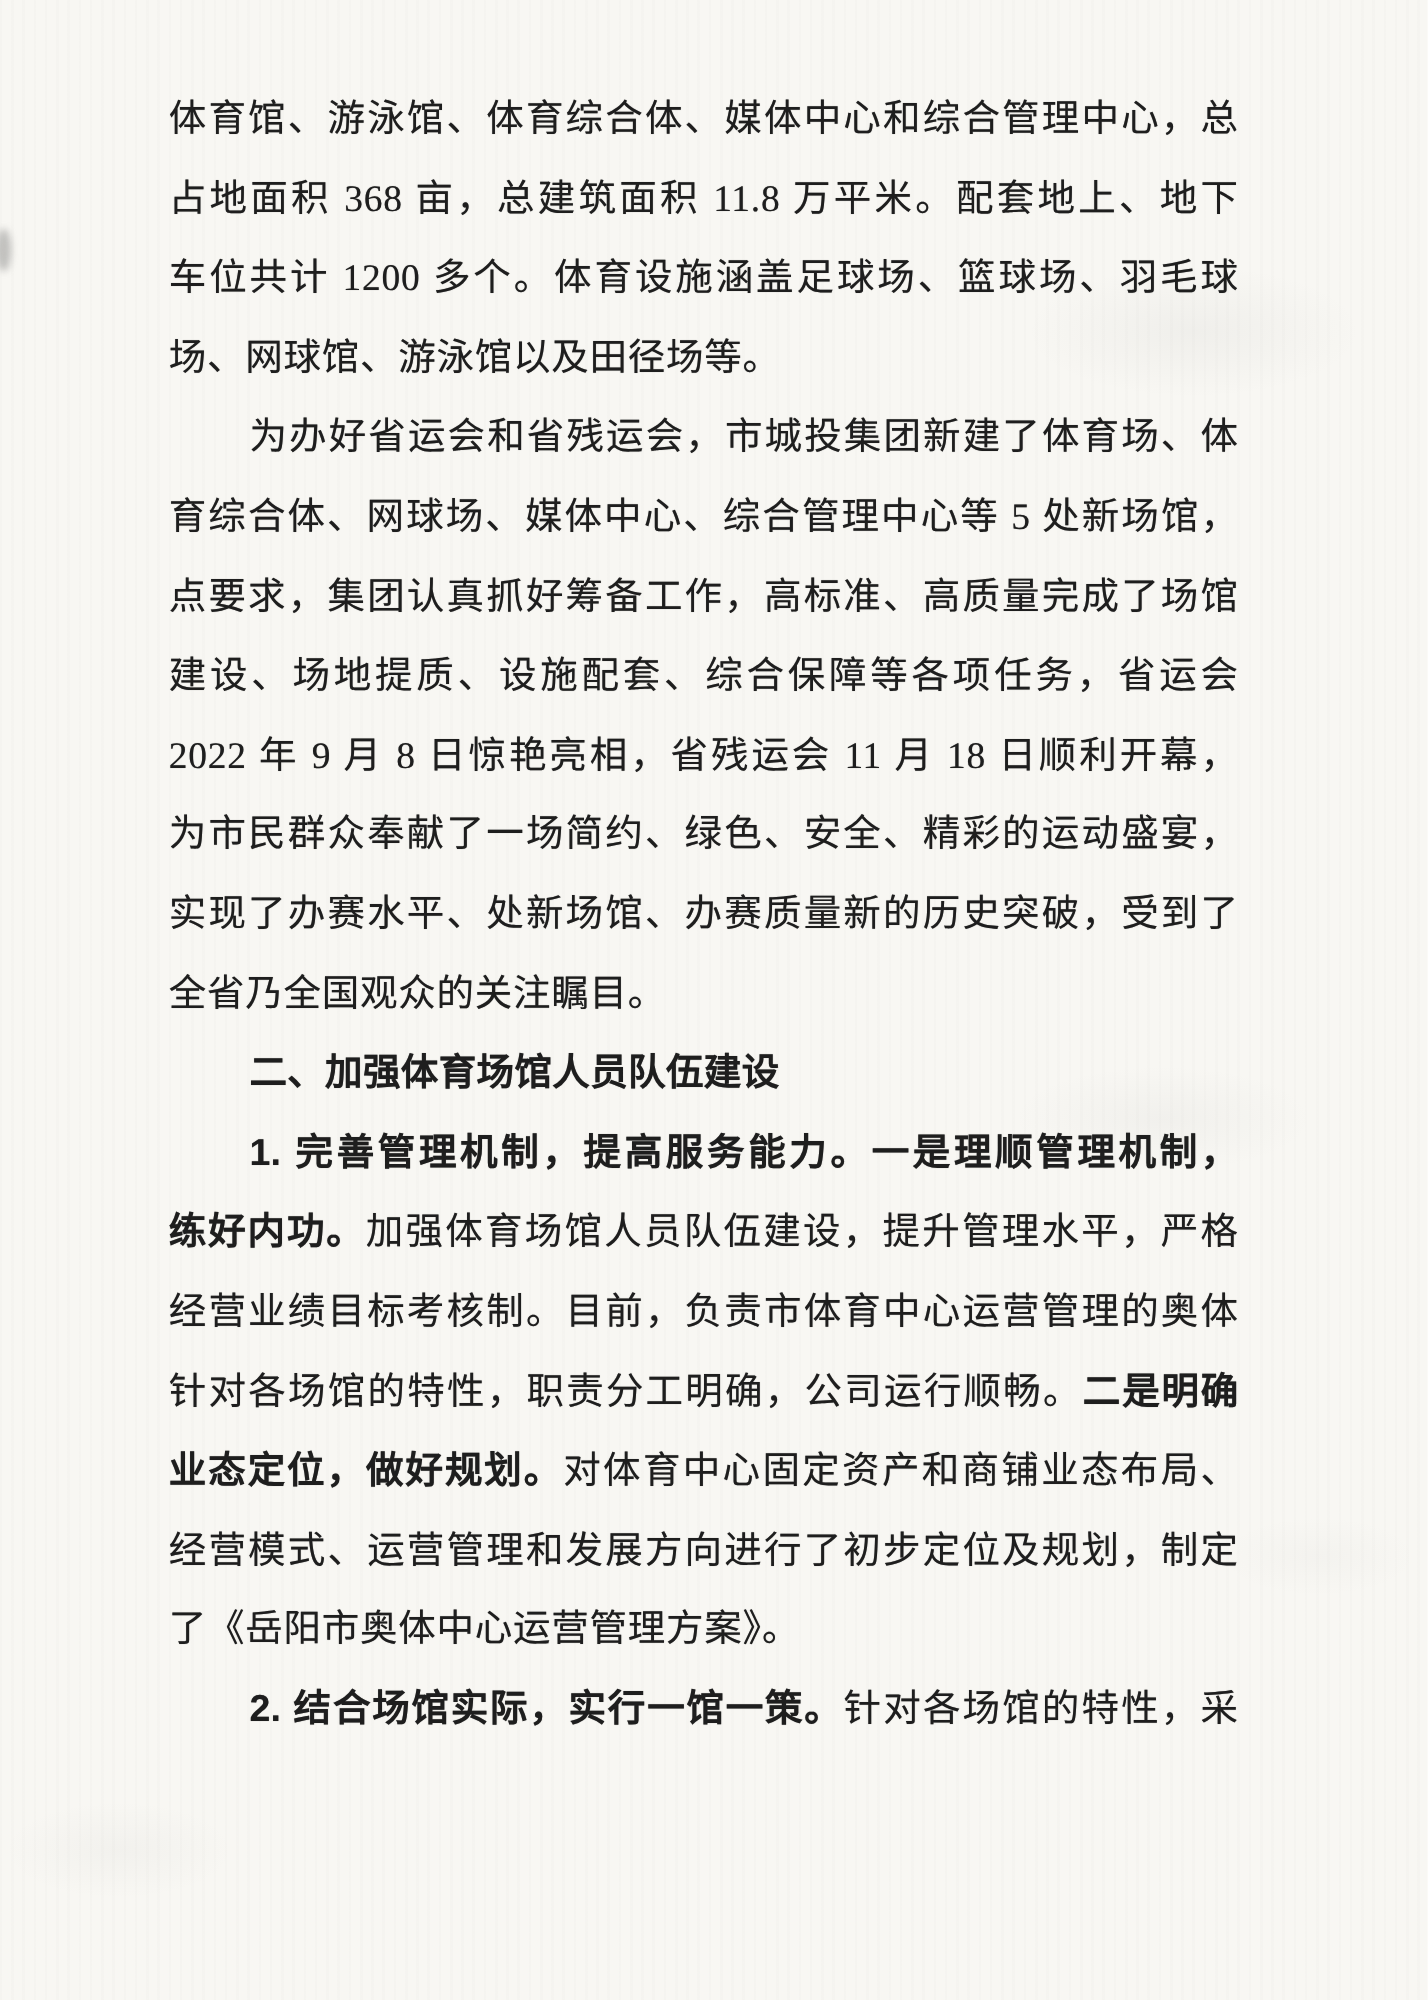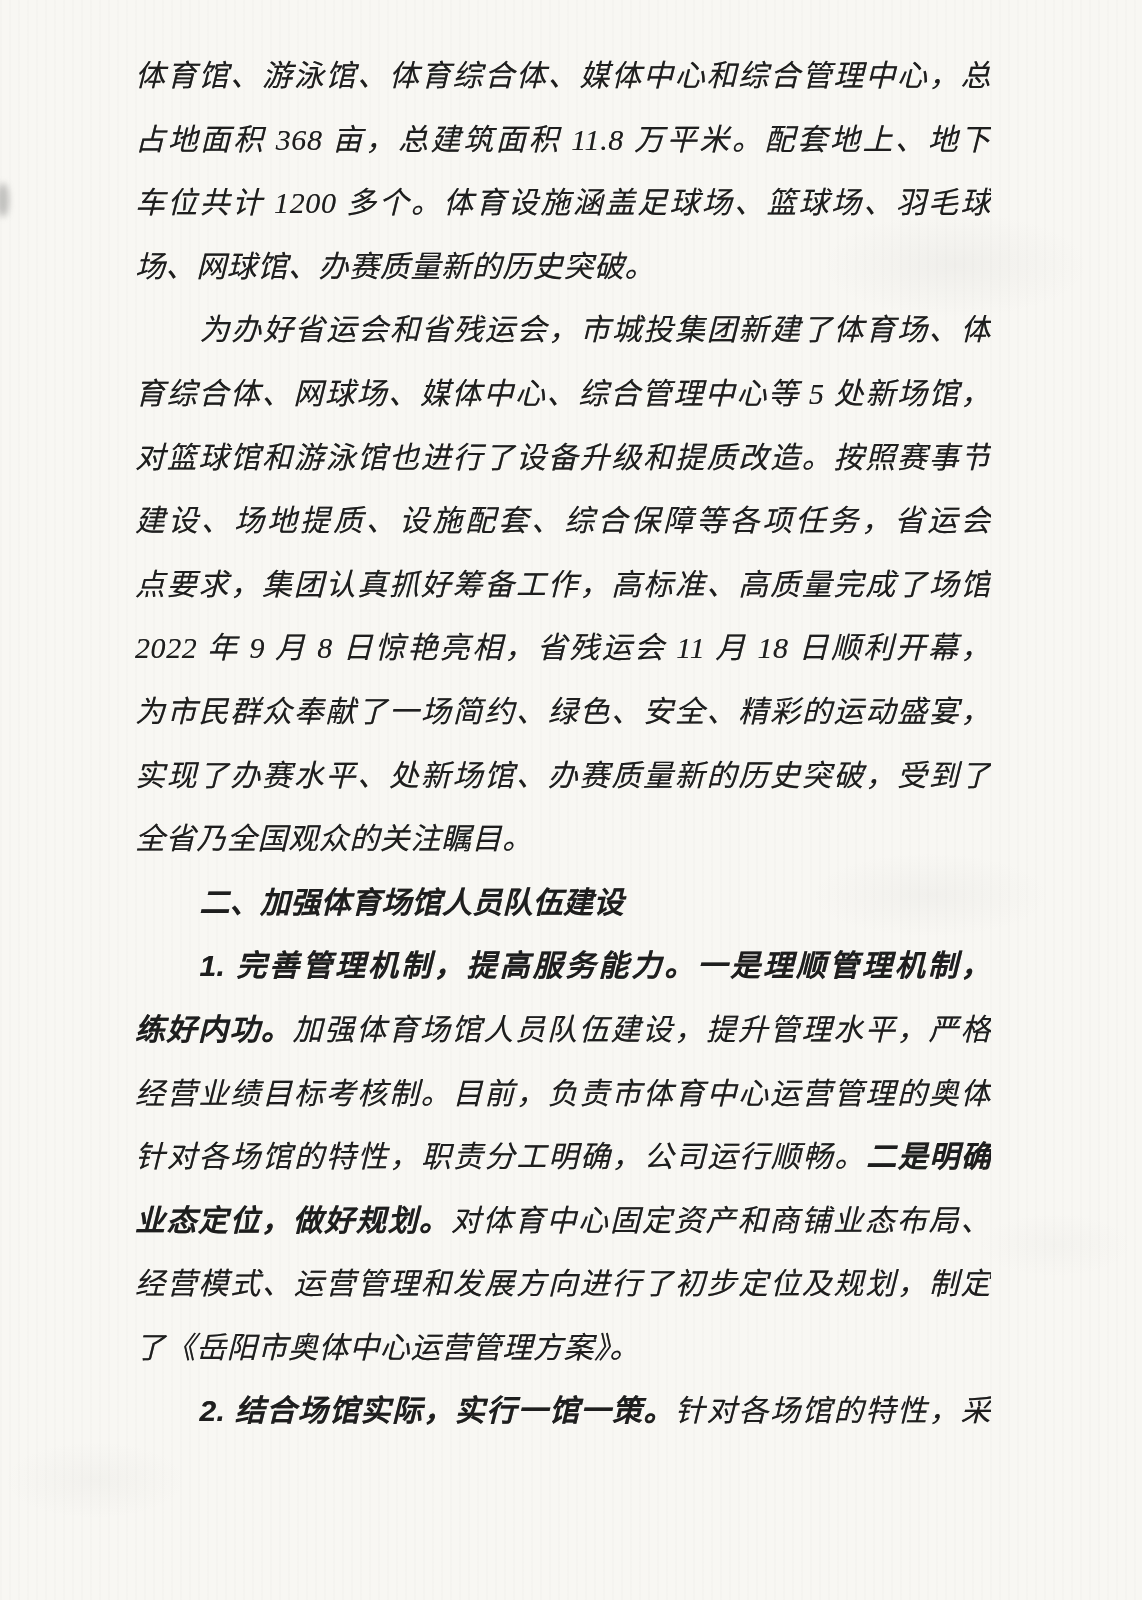--- a/index.html
+++ b/index.html
@@ -30,23 +30,22 @@
     top: 183px;
     width: 12px;
     height: 34px;
     background: rgba(110,110,110,0.4);
     border-radius: 50%;
     filter: blur(3px);
   }
   .doc {
     position: absolute;
     left: 135px;
-    top: 44px;
+    top: 64px;
     width: 856px;
-    font-style: italic;
   }
   .line {
     height: 63.6px;
     line-height: 63.6px;
     font-size: 30px;
     letter-spacing: 0.02em;
     text-align: justify;
     text-align-last: left;
     overflow: hidden;
     text-shadow: 0 0 0.6px rgba(20,20,20,0.55);
@@ -62,26 +61,25 @@
 </style>
 </head>
 <body>
 
 <main class="page">
   <div class="smudge"></div>
   <section class="doc" id="doc-body">
       <div class="line fill"><span class="seg">体育馆、游泳馆、体育综合体、媒体中心和综合管理中心，总</span></div>
       <div class="line fill"><span class="seg">占地面积 368 亩，总建筑面积 11.8 万平米。配套地上、地下</span></div>
       <div class="line fill"><span class="seg">车位共计 1200 多个。体育设施涵盖足球场、篮球场、羽毛球</span></div>
-      <div class="line"><span class="seg">场、网球馆、办赛质量新的历史突破。</span></div>
+      <div class="line"><span class="seg">场、网球馆、游泳馆以及田径场等。</span></div>
       <div class="line indent fill"><span class="seg">为办好省运会和省残运会，市城投集团新建了体育场、体</span></div>
       <div class="line fill"><span class="seg">育综合体、网球场、媒体中心、综合管理中心等 5 处新场馆，</span></div>
-      <div class="line fill"><span class="seg">对篮球馆和游泳馆也进行了设备升级和提质改造。按照赛事节</span></div>
+      <div class="line fill"><span class="seg">点要求，集团认真抓好筹备工作，高标准、高质量完成了场馆</span></div>
       <div class="line fill"><span class="seg">建设、场地提质、设施配套、综合保障等各项任务，省运会</span></div>
-      <div class="line fill"><span class="seg">点要求，集团认真抓好筹备工作，高标准、高质量完成了场馆</span></div>
       <div class="line fill"><span class="seg">2022 年 9 月 8 日惊艳亮相，省残运会 11 月 18 日顺利开幕，</span></div>
       <div class="line fill"><span class="seg">为市民群众奉献了一场简约、绿色、安全、精彩的运动盛宴，</span></div>
       <div class="line fill"><span class="seg">实现了办赛水平、处新场馆、办赛质量新的历史突破，受到了</span></div>
       <div class="line"><span class="seg">全省乃全国观众的关注瞩目。</span></div>
       <div class="line indent"><span class="seg b">二、加强体育场馆人员队伍建设</span></div>
       <div class="line indent fill"><span class="seg b">1. 完善管理机制，提高服务能力。一是理顺管理机制，</span></div>
       <div class="line fill"><span class="seg b">练好内功。</span><span class="seg">加强体育场馆人员队伍建设，提升管理水平，严格</span></div>
       <div class="line fill"><span class="seg">经营业绩目标考核制。目前，负责市体育中心运营管理的奥体</span></div>
       <div class="line fill"><span class="seg">针对各场馆的特性，职责分工明确，公司运行顺畅。</span><span class="seg b">二是明确</span></div>
       <div class="line fill"><span class="seg b">业态定位，做好规划。</span><span class="seg">对体育中心固定资产和商铺业态布局、</span></div>

